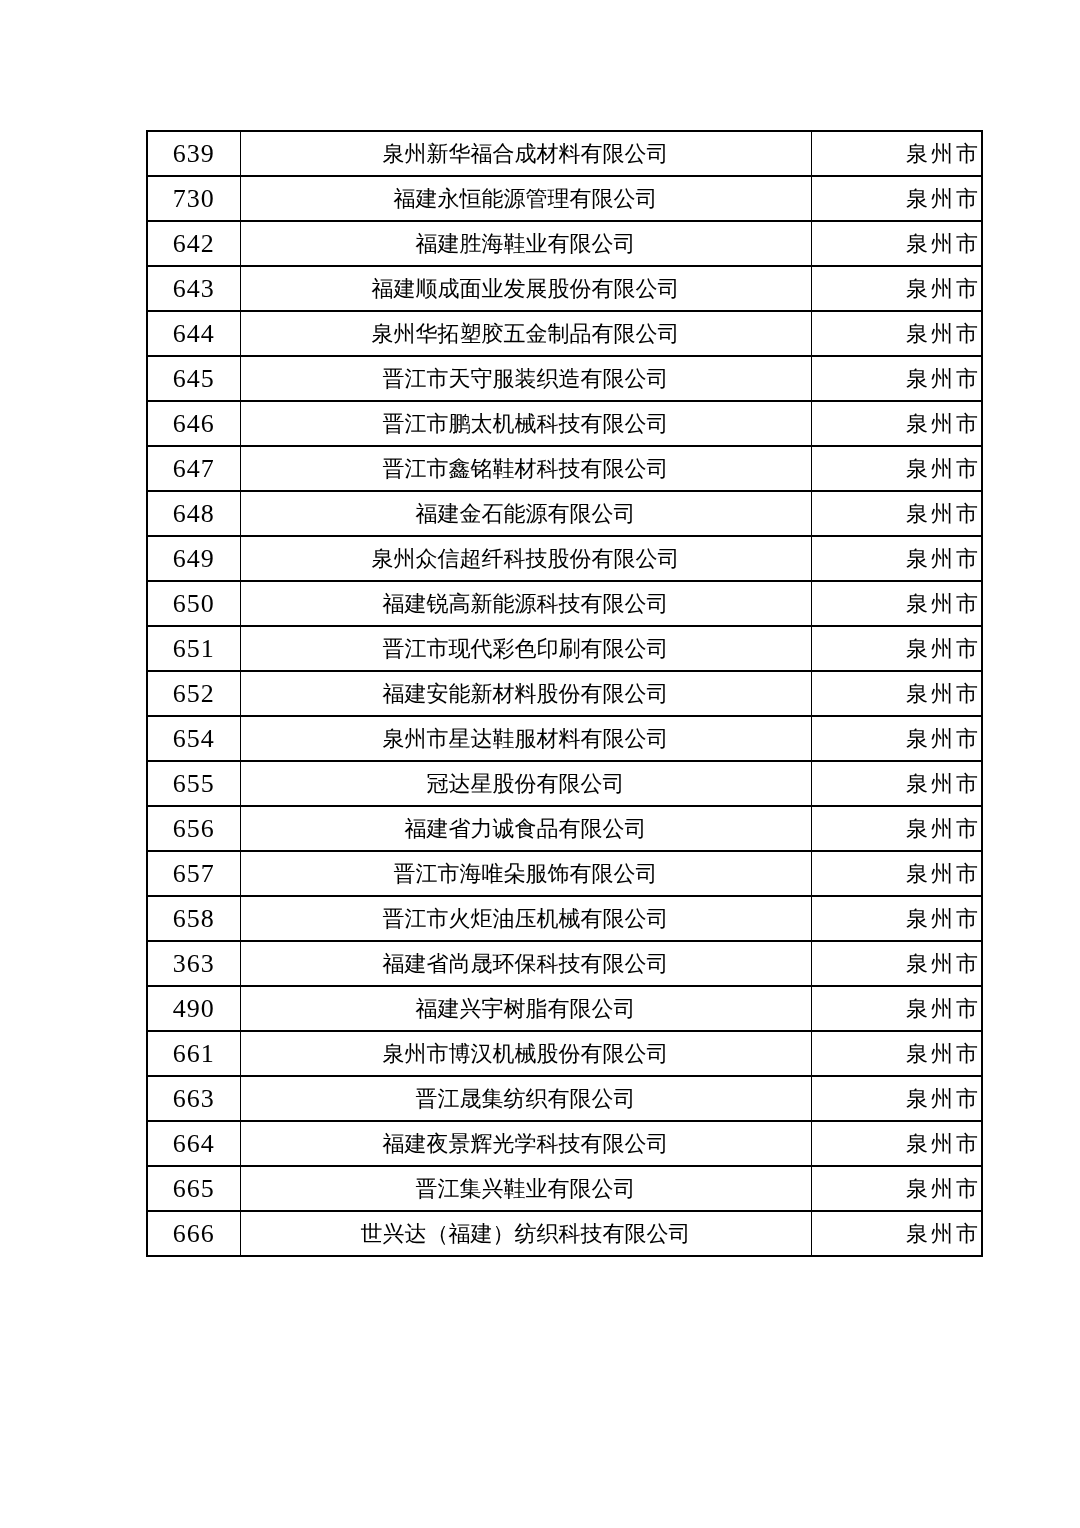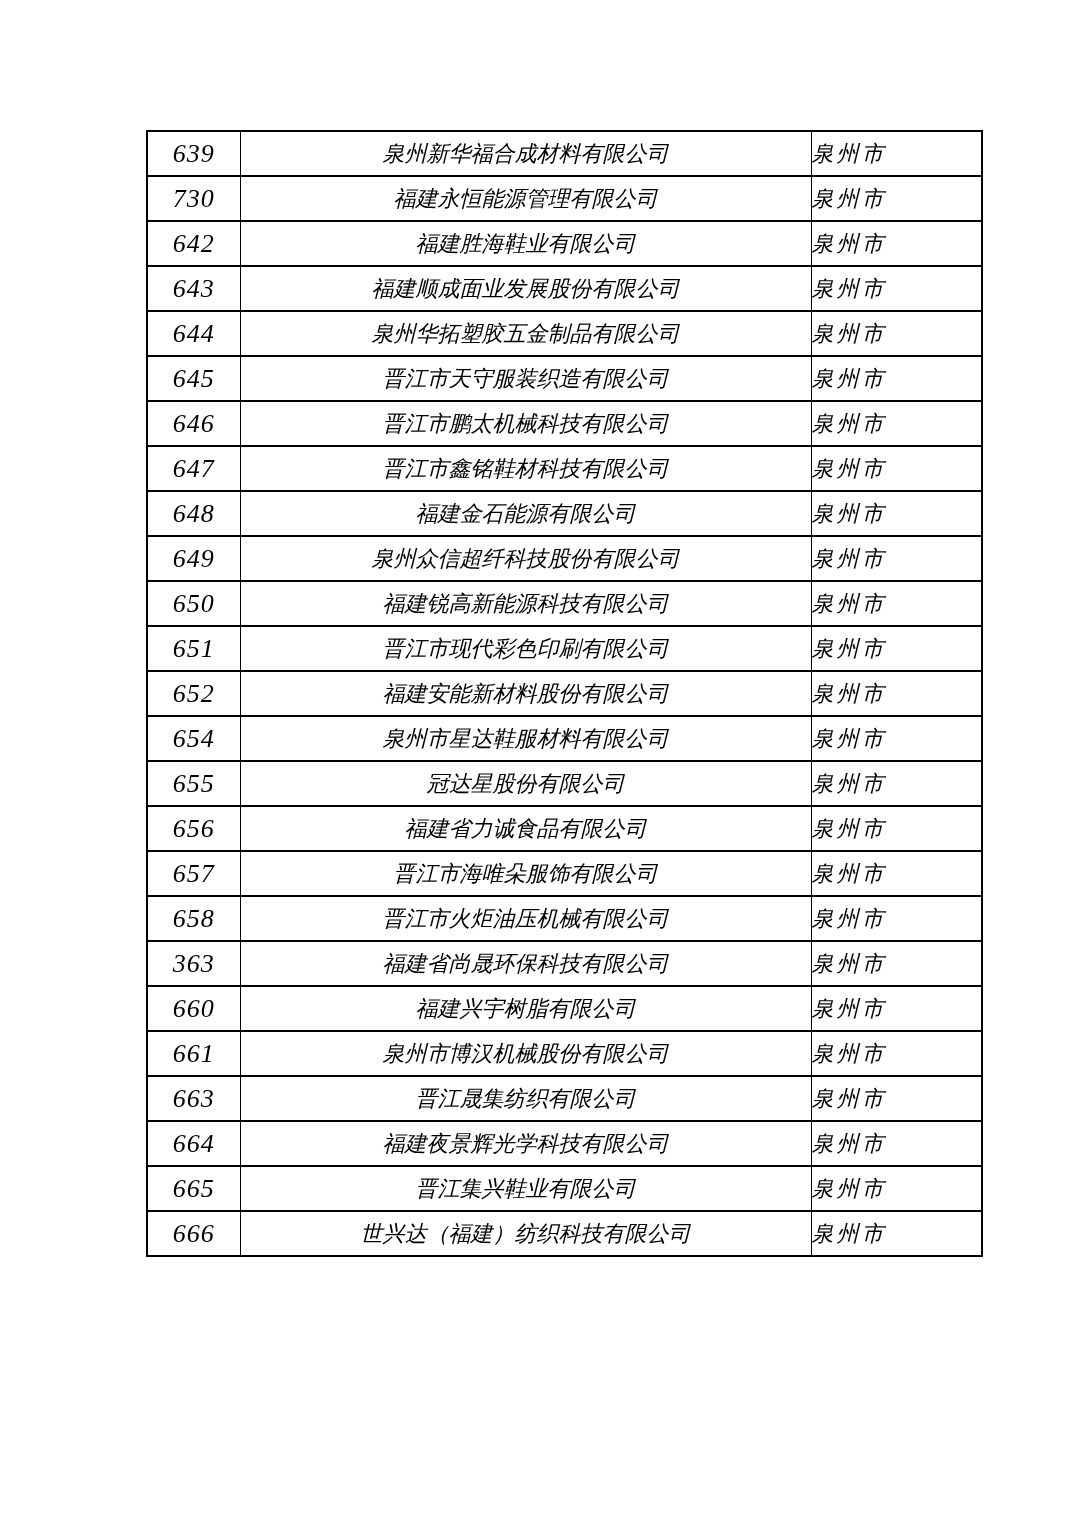--- a/index.html
+++ b/index.html
@@ -12,21 +12,20 @@
     background: #ffffff;
     position: relative;
     font-family: "Liberation Serif", "DejaVu Serif", serif;
     color: #000000;
     overflow: hidden;
   }
   .page {
     position: absolute;
     inset: 0;
     background: #ffffff;
-    font-style: italic;
   }
   table.company-table {
     position: absolute;
     left: 146px;
     top: 130px;
     width: 835px;
     border-collapse: collapse;
     table-layout: fixed;
     border: 2px solid #000000;
   }
@@ -46,21 +45,21 @@
     text-align: center;
     font-size: 26px;
     letter-spacing: 1px;
   }
   td.col-company {
     text-align: center;
     padding-left: 7px;
     font-size: 22px;
   }
   td.col-city {
-    text-align: left;
+    text-align: right;
     font-size: 22px;
     letter-spacing: 3px;
   }
 </style>
 </head>
 <body>
 
 <div class="page">
   <table class="company-table">
     <colgroup>
@@ -158,21 +157,21 @@
     <td class="col-no">658</td>
     <td class="col-company">晋江市火炬油压机械有限公司</td>
     <td class="col-city">泉州市</td>
   </tr>
         <tr>
     <td class="col-no">363</td>
     <td class="col-company">福建省尚晟环保科技有限公司</td>
     <td class="col-city">泉州市</td>
   </tr>
         <tr>
-    <td class="col-no">660</td>
+    <td class="col-no">490</td>
     <td class="col-company">福建兴宇树脂有限公司</td>
     <td class="col-city">泉州市</td>
   </tr>
         <tr>
     <td class="col-no">661</td>
     <td class="col-company">泉州市博汉机械股份有限公司</td>
     <td class="col-city">泉州市</td>
   </tr>
         <tr>
     <td class="col-no">663</td>

